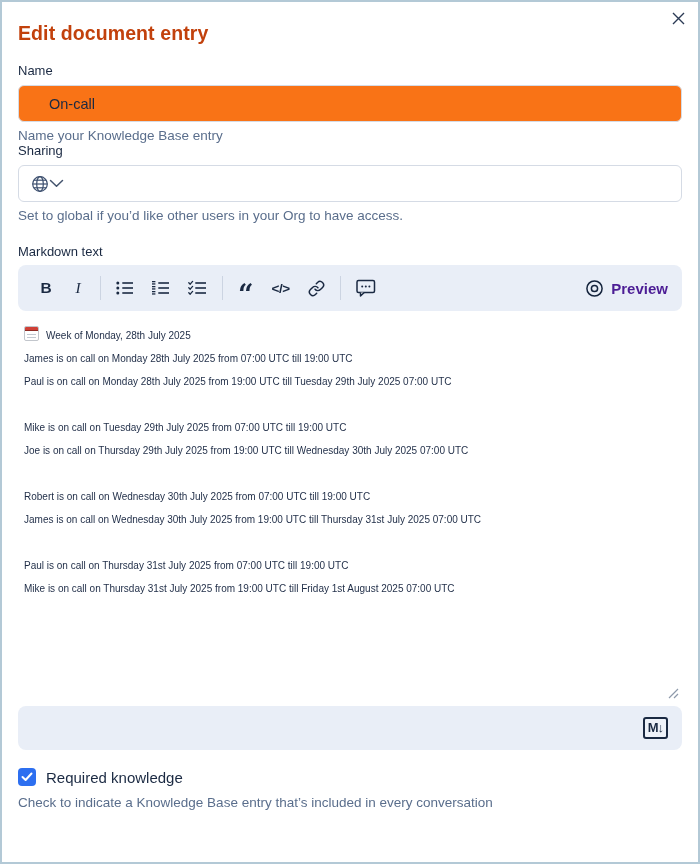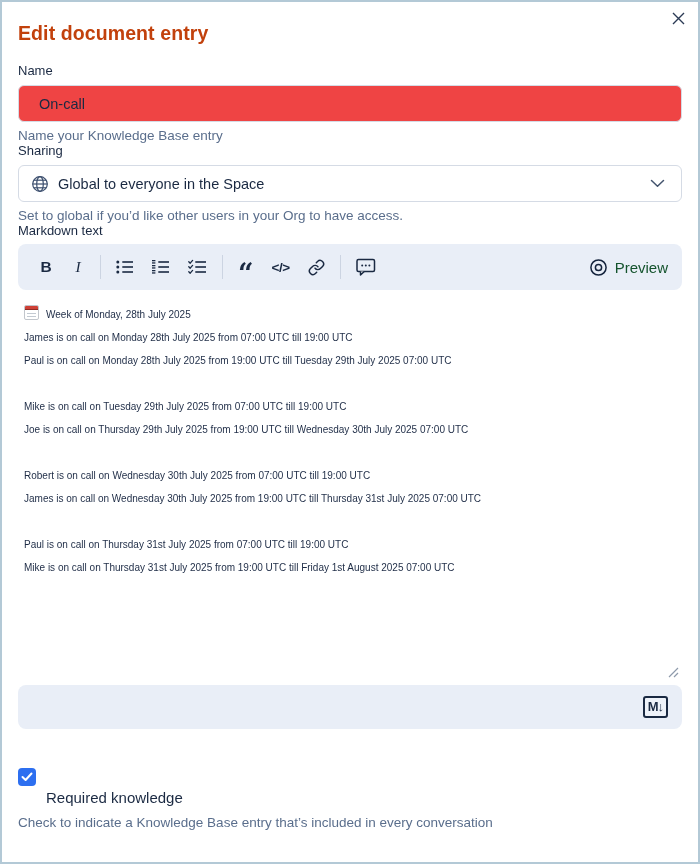--- a/index.html
+++ b/index.html
@@ -20,50 +20,50 @@
                display: flex; align-items: center; justify-content: center; }
 
   
   .field-label { font-size: 13px; font-weight: 500; color: #1a2942; }
   .helper { font-size: 13.5px; color: #5a6e8c; margin-top: 6px; }
 
   .name-block { margin-top: 18px; }
   .text-input {
     margin-top: 7px; width: 100%; height: 37px;
     border: 1px solid #d5dbe5; border-radius: 6px;
-    padding: 0 20px; font-size: 14.5px; color: #1a2942;
-    font-family: "Liberation Sans", sans-serif; outline: none; background: #ef4444;
+    padding: 0 30px; font-size: 14.5px; color: #1a2942;
+    font-family: "Liberation Sans", sans-serif; outline: none; background: #f97316;
   }
 
   .sharing-block { }
   .select-box {
     margin-top: 7px; width: 100%; height: 37px;
     border: 1px solid #d5dbe5; border-radius: 6px;
     display: flex; align-items: center; padding: 0 16px 0 12px;
     cursor: pointer; background: #fff;
   }
   .select-box .sel-text { font-size: 14.5px; margin-left: 9px; flex: 1; }
 
   
-  .md-block { }
+  .md-block { margin-top: 21px; }
   .md-toolbar {
     margin-top: 6px; height: 46px; background: #e9eef7; border-radius: 8px;
     display: flex; align-items: center; padding: 0 14px 0 16px;
   }
   .tb-btn { display: flex; align-items: center; justify-content: center;
             min-width: 24px; height: 28px; padding: 0 5px; cursor: pointer; color: #1a2942; }
   .tb-btn + .tb-btn { margin-left: 8px; }
   .tb-bold { font-size: 15.5px; font-weight: 700; }
   .tb-italic { font-size: 15.5px; font-style: italic; font-family: "Liberation Serif", serif; }
   .tb-quote { font-family: "DejaVu Serif", serif; font-size: 27px; font-weight: 700; line-height: 10px; padding-top: 14px; }
   .tb-code { font-size: 13.5px; font-weight: 600; letter-spacing: -0.5px; }
   .tb-divider { width: 1px; height: 24px; background: #ccd4e2; margin: 0 10px; }
   .tb-spacer { flex: 1; }
   .preview-btn { display: flex; align-items: center; gap: 7px; cursor: pointer; }
-  .preview-label { font-size: 15px; font-weight: 400; color: #14532d; }
+  .preview-label { font-size: 15px; font-weight: 700; color: #4c1d95; }
 
   .md-editor {
     position: relative; background: #fff; height: 391px;
     padding: 13px 18px 0 6px; font-size: 10px; line-height: 23px;
     color: #1e2c46; cursor: text; overflow: hidden;
   }
   .ed-line { min-height: 23px; max-width: 625px; white-space: normal; }
   .resize-handle { position: absolute; right: 3px; bottom: 3px; cursor: nwse-resize; }
 
   .cal-icon { position: relative; display: inline-block; width: 15px; height: 15px;
@@ -82,21 +82,21 @@
   .md-badge {
     border: 2px solid #1a2942; border-radius: 3px; color: #1a2942;
     font-size: 13px; font-weight: 700; line-height: 1; padding: 2px 3px 3px 3px;
     letter-spacing: -1px; cursor: pointer; background: #eef2f9;
   }
 
   
   .check-row { margin-top: 18px; display: flex; align-items: center; gap: 10px; }
   .checkbox { width: 18px; height: 18px; background: #2d6ff0; border-radius: 4px;
               display: flex; align-items: center; justify-content: center; cursor: pointer; flex: none; }
-  .check-label { font-size: 15px; color: #1a2942; margin-top: 42px; }
+  .check-label { font-size: 15px; color: #1a2942; }
   .check-helper { margin-top: 9px; }
 
   svg.icon { display: block; }
 </style>
 </head>
 <body>
 
 <div class="close-btn">
   <span>
     <svg class="icon" width="15" height="15" viewBox="0 0 15 15">
@@ -118,21 +118,20 @@
   <div class="select-box">
     <span>
       <svg class="icon" width="18" height="18" viewBox="0 0 18 18" fill="none" stroke="#3c4f6e" stroke-width="1.2">
         <circle cx="9" cy="9" r="7.3"></circle>
         <ellipse cx="9" cy="9" rx="3.3" ry="7.3"></ellipse>
         <line x1="1.7" y1="9" x2="16.3" y2="9"></line>
         <line x1="2.6" y1="5.2" x2="15.4" y2="5.2"></line>
         <line x1="2.6" y1="12.8" x2="15.4" y2="12.8"></line>
       </svg>
     </span>
-    <span class="sel-text">Global to everyone in the Space</span>
     <span>
       <svg class="icon" width="15" height="9" viewBox="0 0 15 9">
         <path d="M1.5 1.5 L7.5 7.3 L13.5 1.5" stroke="#44546e" stroke-width="1.5" fill="none" stroke-linecap="round" stroke-linejoin="round"></path>
       </svg>
     </span>
   </div>
   <div class="helper">Set to global if you’d like other users in your Org to have access.</div>
 </div>
 
 <div class="md-block">

